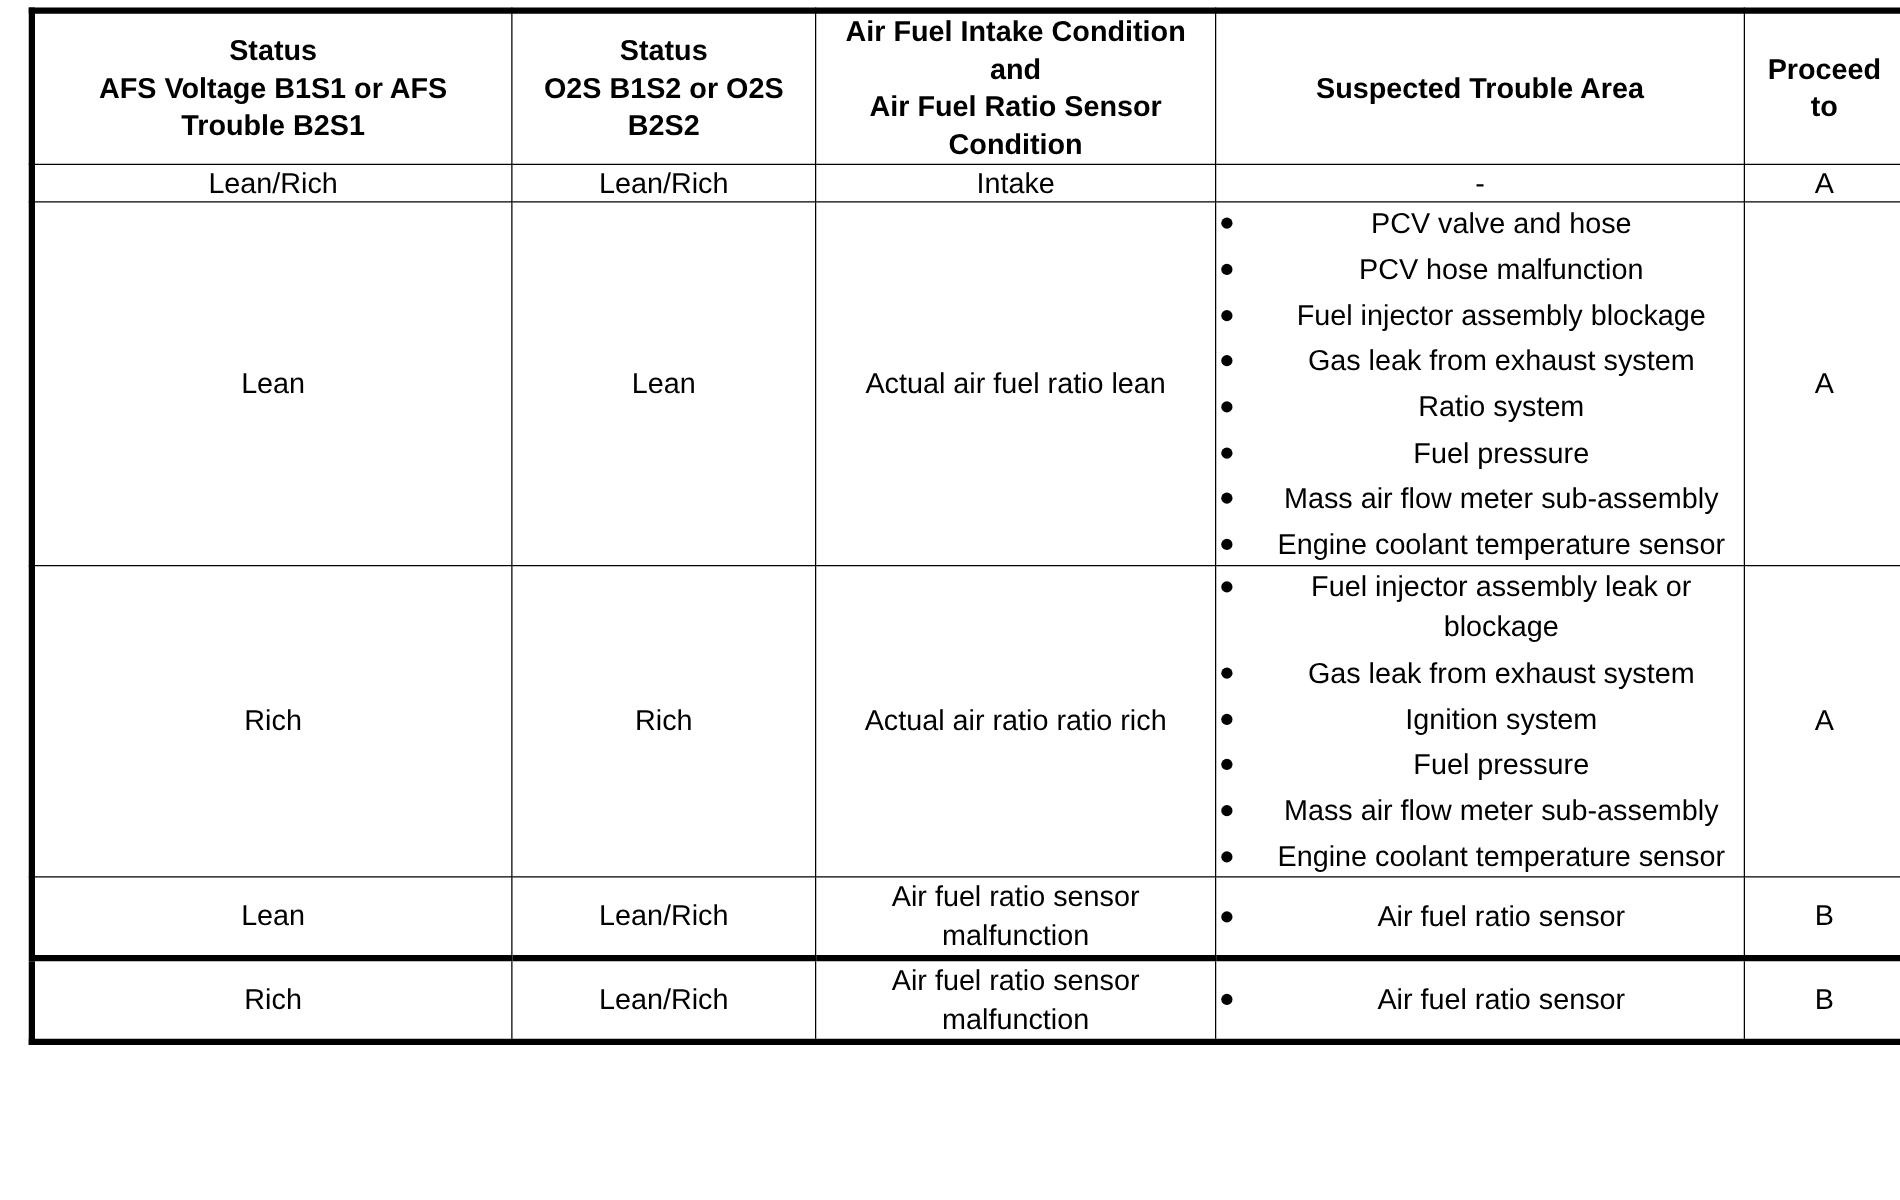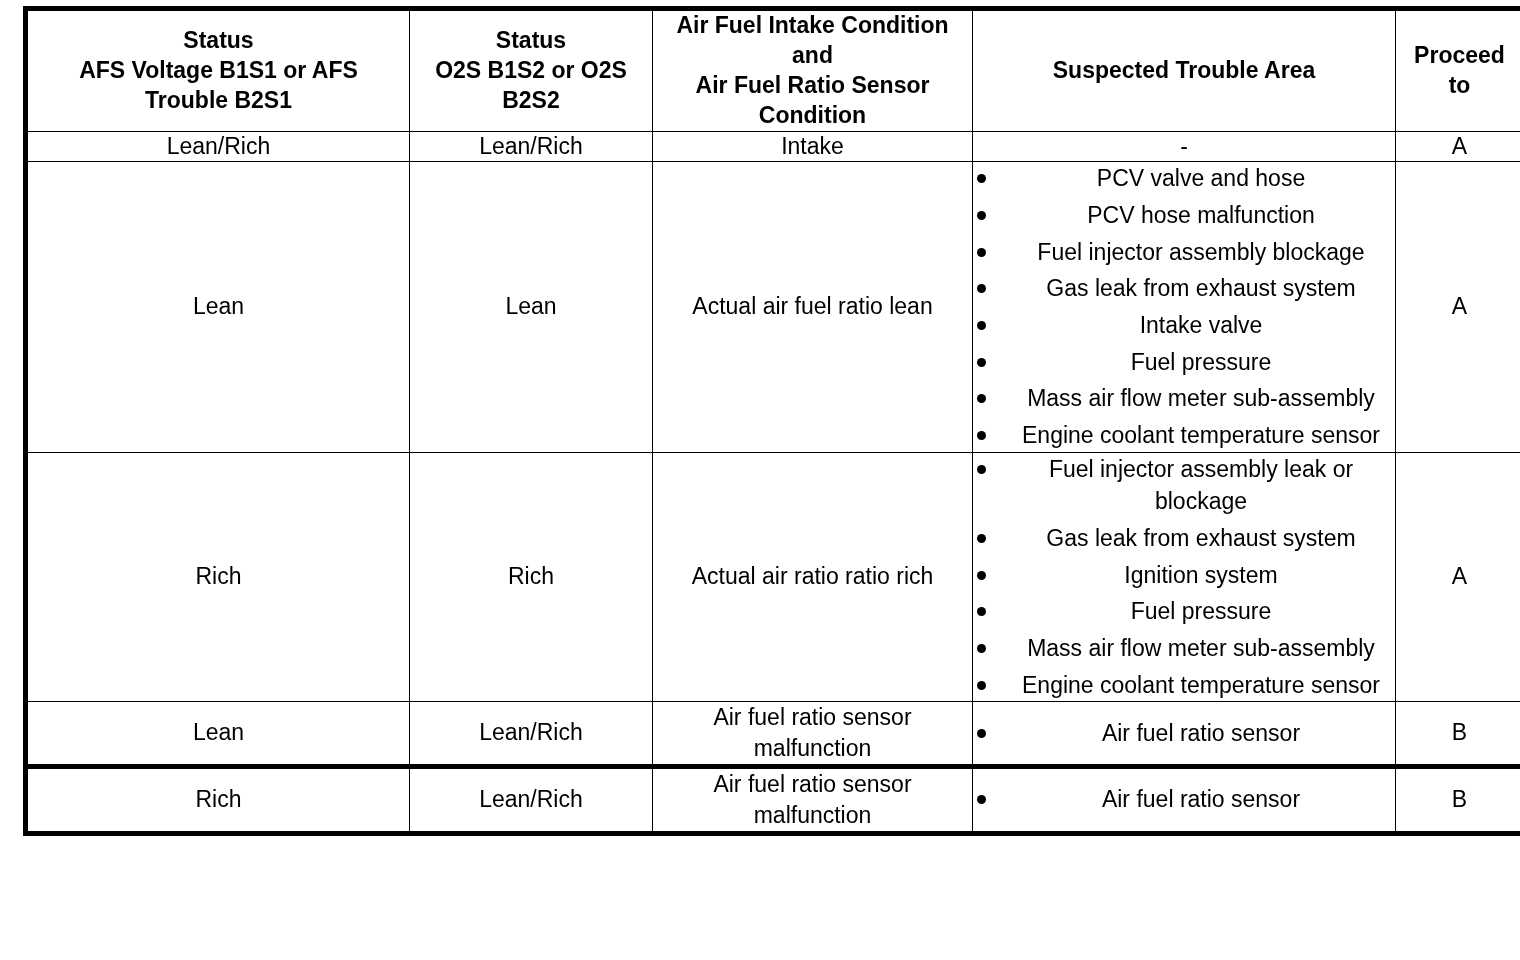--- a/index.html
+++ b/index.html
@@ -163,21 +163,21 @@
       <tr>
         <td class="cell-center">Lean</td>
         <td class="cell-center">Lean</td>
         <td class="cell-center">Actual air fuel ratio lean</td>
         <td class="cell-area">
           <ul class="trouble-list">
               <li><span class="bullet-dot"></span><span>PCV valve and hose</span></li>
               <li><span class="bullet-dot"></span><span>PCV hose malfunction</span></li>
               <li><span class="bullet-dot"></span><span>Fuel injector assembly blockage</span></li>
               <li><span class="bullet-dot"></span><span>Gas leak from exhaust system</span></li>
-              <li><span class="bullet-dot"></span><span>Intake valve</span></li>
+              <li><span class="bullet-dot"></span><span>Ratio system</span></li>
               <li><span class="bullet-dot"></span><span>Fuel pressure</span></li>
               <li><span class="bullet-dot"></span><span>Mass air flow meter sub-assembly</span></li>
               <li><span class="bullet-dot"></span><span>Engine coolant temperature sensor</span></li>
             </ul>
         </td>
         <td class="cell-proceed">A</td>
       </tr>
 
       <tr>
         <td class="cell-center">Rich</td>

